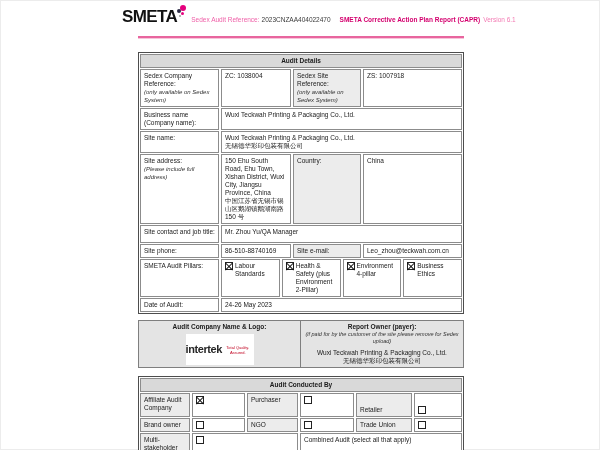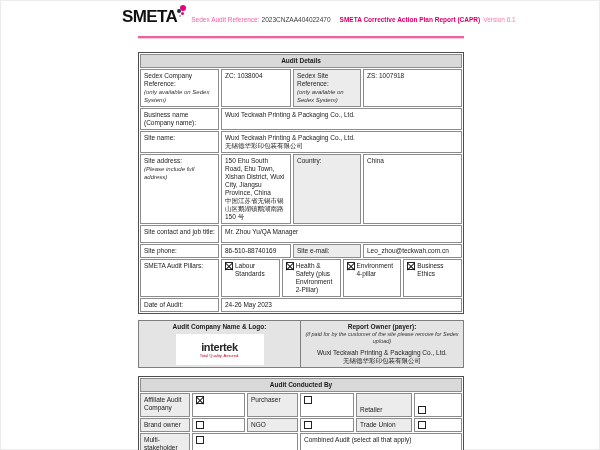--- a/index.html
+++ b/index.html
@@ -59,22 +59,22 @@
   .cb.checked::before, .cb.checked::after { content:""; position:absolute; left:-2px; top:2.5px;
         width:10px; height:1.2px; background:#111; }
   .cb.checked::before { transform:rotate(45deg); }
   .cb.checked::after  { transform:rotate(-45deg); }
 
   
   .mid { margin-top:6px; border:1px solid #7f7f7f; background:#e4e4e4; display:flex; height:48px; }
   .mid-col { width:50%; padding:2px 4px; text-align:center; font-size:6.5px; line-height:8px; }
   .mid-col.left { border-right:1px solid #7f7f7f; display:flex; flex-direction:column; align-items:center; }
   .mid-label { font-weight:bold; }
-  .logo-box { background:#fff; width:88px; height:31px; margin-top:3px; display:flex;
-              flex-direction:column; align-items:center; justify-content:center; }
+  .logo-box { background:#fff; width:68px; height:31px; margin-top:3px; display:flex;
+              flex-direction:row; align-items:center; justify-content:center; }
   .itk { font-weight:700; font-size:11px; letter-spacing:-0.4px; color:#262626; line-height:11px; }
   .itk-tag { font-size:4px; color:#c0001f; line-height:5px; }
   .owner-note { font-style:italic; font-size:5.5px; line-height:7px; color:#333; }
   .owner-name { margin-top:4px; }
 
   
   .t3 { margin-top:8px; }
   .k1 { width:50px; flex:none; }
   .k2 { width:53px; flex:none; }
   .k3 { width:51px; flex:none; }

